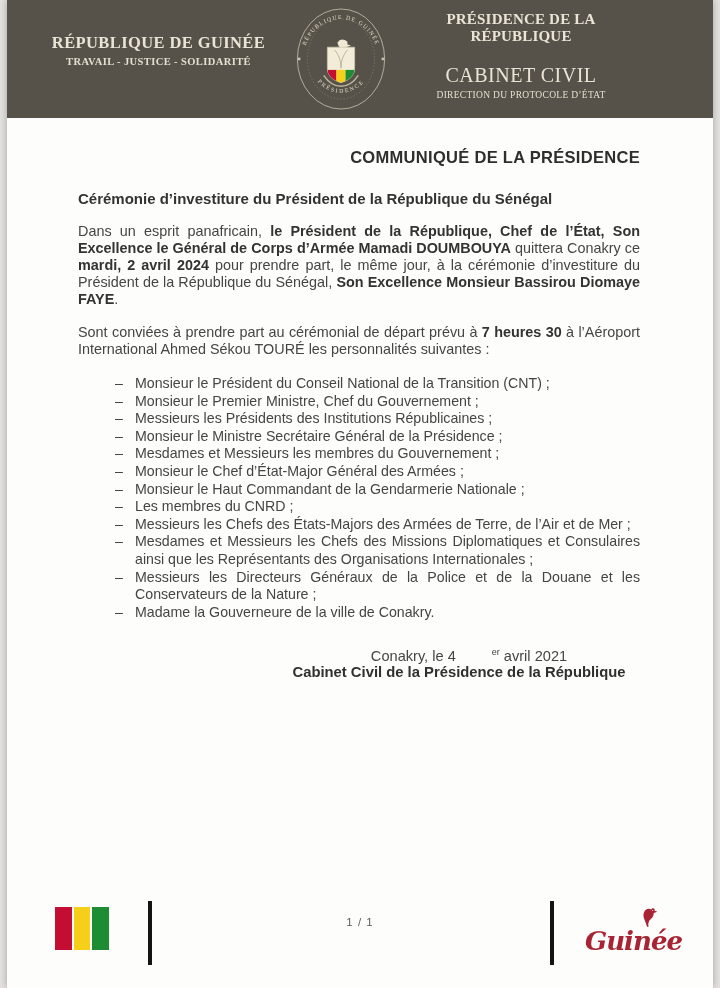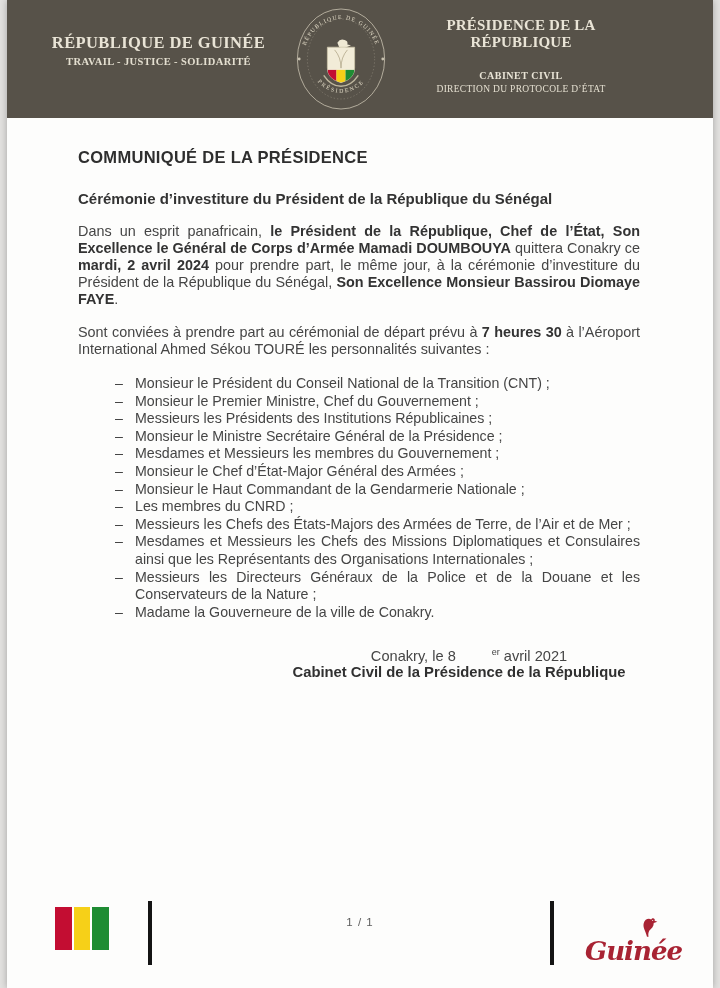--- a/index.html
+++ b/index.html
@@ -23,30 +23,30 @@
     display:flex; align-items:center; justify-content:flex-start;
     font-family:"Liberation Serif", serif;
     padding:0 24px;
   }
   .hdr-left { width:255px; text-align:center; margin-top:-18px; }
   .hdr-title { font-size:16.5px; font-weight:bold; letter-spacing:.4px; }
   .hdr-sub { font-size:10.5px; font-weight:bold; letter-spacing:.4px; margin-top:3px; color:#e4dfd0; }
   .hdr-seal { width:110px; height:118px; display:flex; align-items:center; justify-content:center; }
   .hdr-right { width:250px; text-align:center; margin-top:-8px; }
   .hdr-r1 { font-size:15px; font-weight:bold; letter-spacing:.2px; }
-  .hdr-r2 { font-size:10px; font-weight:bold; margin-top:19px; letter-spacing:.5px; }
+  .hdr-r2 { font-size:20px; font-weight:normal; margin-top:19px; letter-spacing:.5px; }
   .hdr-r3 { font-size:9.5px; font-weight:normal; margin-top:3px; color:#e4dfd0; letter-spacing:.3px; }
   
   .doc {
     position:absolute; left:0; top:118px; width:706px;
     padding:30px 73px 0 71px;
     color:#454545;
   }
   h1 {
-    text-align:left; font-size:16.5px; font-weight:bold; color:#2e2e2e;
+    text-align:right; font-size:16.5px; font-weight:bold; color:#2e2e2e;
     letter-spacing:.3px;
   }
   h2 {
     text-align:left; font-size:15px; font-weight:bold; color:#333;
     margin-top:23px;
   }
   .para {
     margin-top:16px;
     font-size:14.4px; line-height:17px;
     text-align:justify;
@@ -81,21 +81,21 @@
   .fy { background:#f6d018; }
   .fg { background:#1e8c33; }
   .vbar { position:absolute; top:13px; width:4px; height:64px; background:#141414; }
   .vbar-l { left:141px; }
   .vbar-r { left:543px; }
   .pagenum {
     position:absolute; left:0; top:28px; width:706px; text-align:center;
     font-size:11.5px; color:#5d5d5d; letter-spacing:1px;
   }
   .brand {
-    position:absolute; left:576px; top:30px; width:110px; height:56px;
+    position:absolute; left:576px; top:20px; width:110px; height:56px;
     color:#a82333;
   }
   .brand-text {
     position:absolute; left:2px; top:18px;
     font-family:"DejaVu Serif", serif; font-style:italic; font-weight:bold;
     font-size:26px; letter-spacing:-1px;
   }
   .brand-bird { position:absolute; left:52px; top:-2px; }
 </style>
 </head>
@@ -165,21 +165,21 @@
         <li><span class="dash">–</span><span>Mesdames et Messieurs les membres du Gouvernement ;</span></li>
         <li><span class="dash">–</span><span>Monsieur le Chef d’État-Major Général des Armées ;</span></li>
         <li><span class="dash">–</span><span>Monsieur le Haut Commandant de la Gendarmerie Nationale ;</span></li>
         <li><span class="dash">–</span><span>Les membres du CNRD ;</span></li>
         <li><span class="dash">–</span><span>Messieurs les Chefs des États-Majors des Armées de Terre, de l’Air et de Mer ;</span></li>
         <li><span class="dash">–</span><span>Mesdames et Messieurs les Chefs des Missions Diplomatiques et Consulaires ainsi que les Représentants des Organisations Internationales ;</span></li>
         <li><span class="dash">–</span><span>Messieurs les Directeurs Généraux de la Police et de la Douane et les Conservateurs de la Nature ;</span></li>
         <li><span class="dash">–</span><span>Madame la Gouverneure de la ville de Conakry.</span></li>
       </ul>
 
-    <div class="dateline"><span>Conakry, le 8</span><sup>er</sup><span> avril 2021</span></div>
+    <div class="dateline"><span>Conakry, le 4</span><sup>er</sup><span> avril 2021</span></div>
 
     <div class="signature">Cabinet Civil de la Présidence de la République</div>
   </main>
 
   <footer class="ftr">
     <div class="flag">
       <span class="fr"></span>
         <span class="fy"></span>
         <span class="fg"></span>
     </div>

